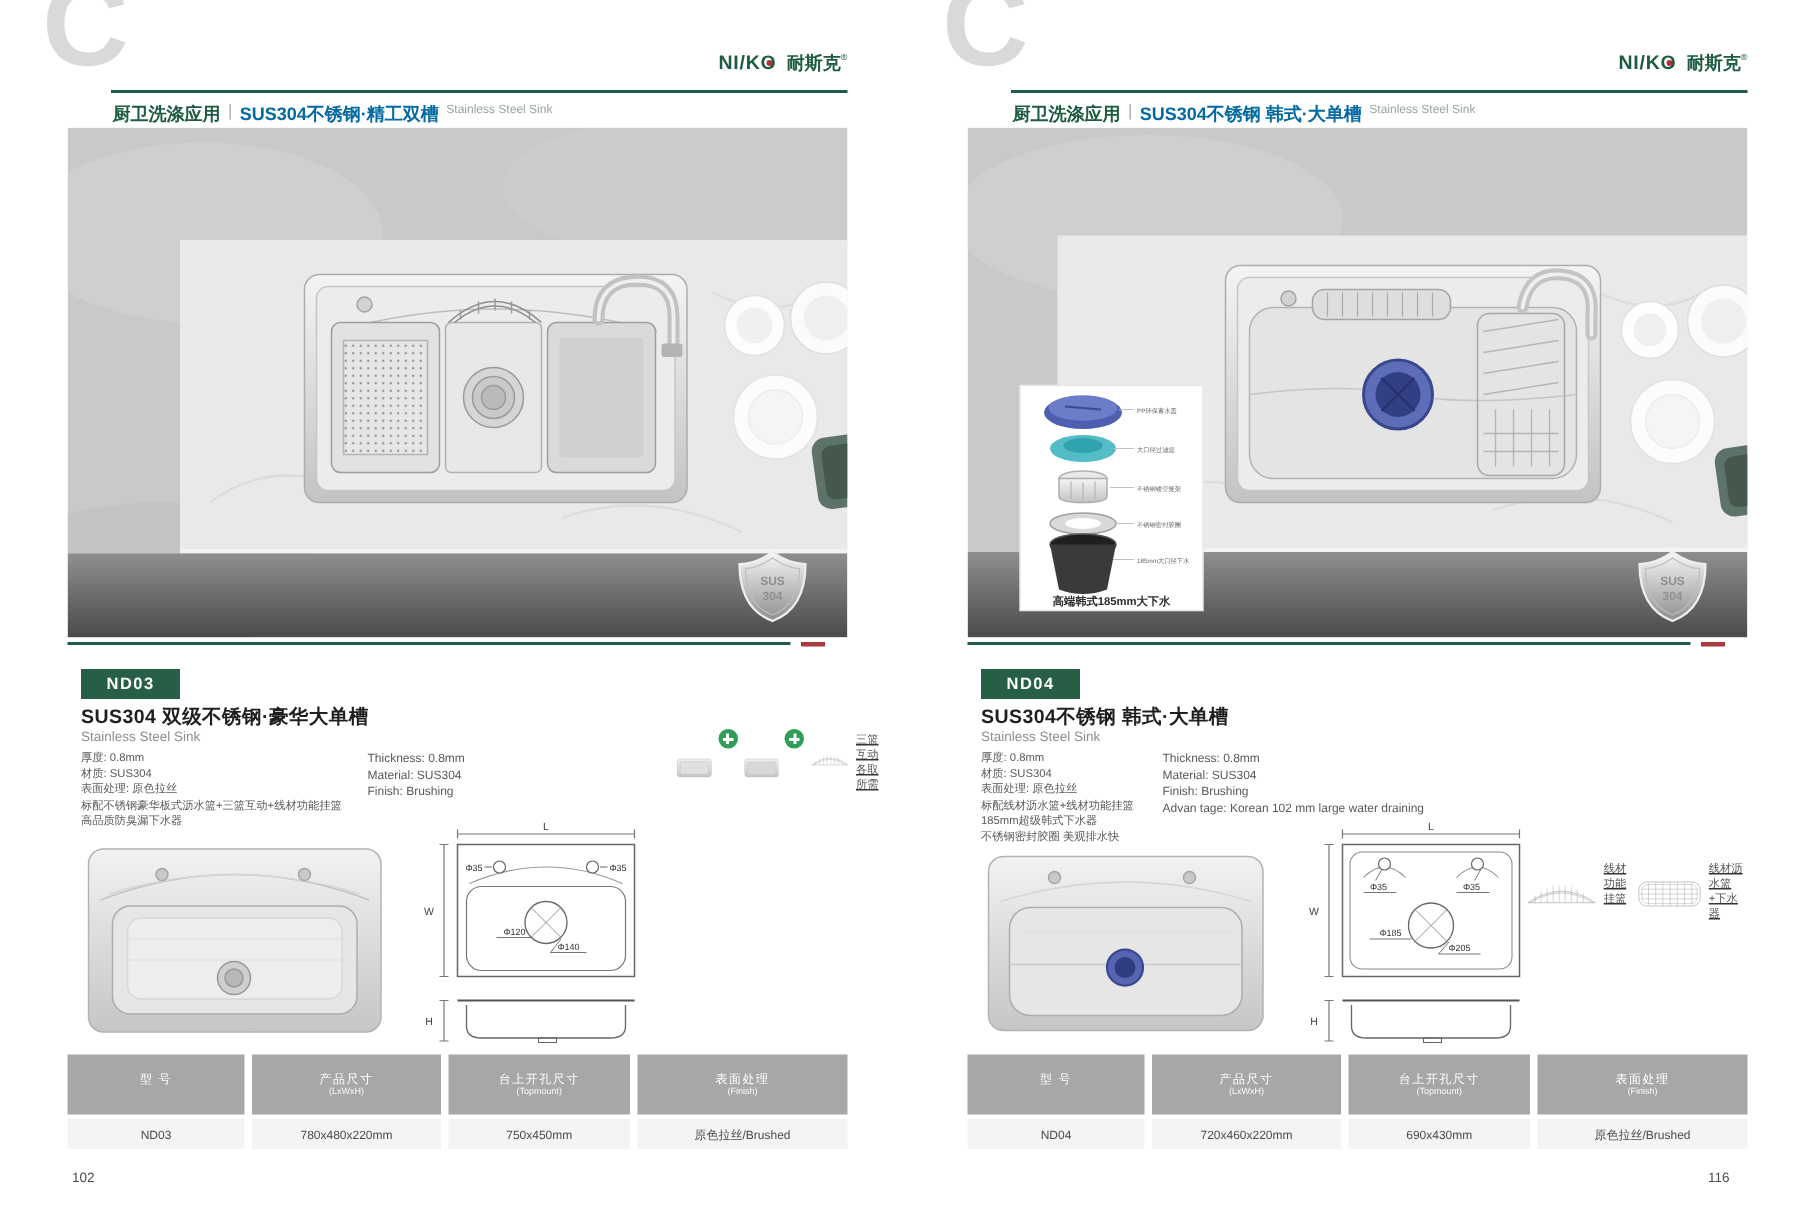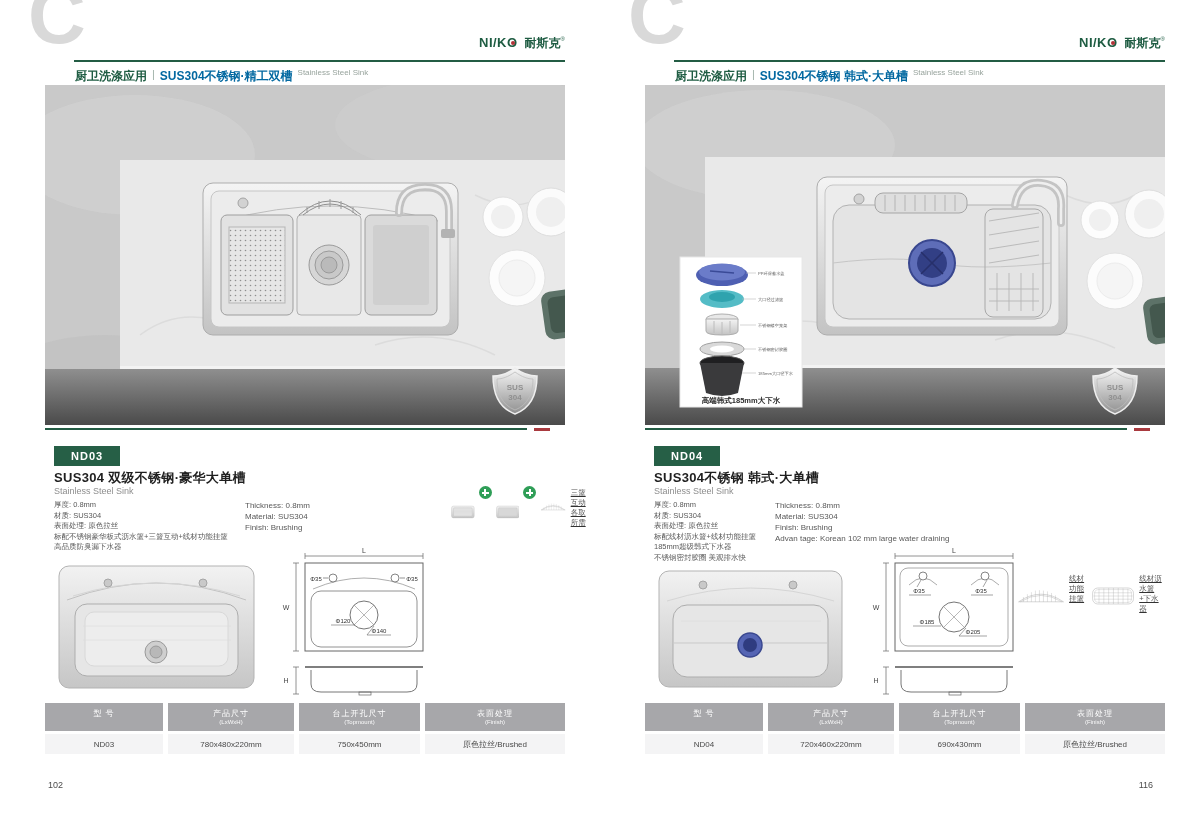--- a/index.html
+++ b/index.html
@@ -64,21 +64,21 @@
   .plus::before,.plus::after{content:"";position:absolute;background:#fff;}
   .plus::before{left:3px;top:6px;width:7px;height:1.6px;}
   .plus::after{left:5.7px;top:3.3px;width:1.6px;height:7px;}
   .acc-cap{font-size:7.5px;color:#555;margin-top:2px;}
 
   
   .spec-table{
     position:absolute;top:703px;left:0;width:520px;display:grid;
     grid-template-columns:118px 126px 121px 140px;column-gap:5px;row-gap:3px;
   }
-  .th{background:#a7a7aa;color:#fff;height:28px;display:flex;flex-direction:column;align-items:center;justify-content:center;}
+  .th{background:#a7a7aa;color:#fff;height:40px;display:flex;flex-direction:column;align-items:center;justify-content:center;}
   .th-cn{font-size:8px;letter-spacing:1px;}
   .th-en{font-size:6px;opacity:.95;min-height:7px;}
   .td{background:#f4f4f5;color:#4a4a4a;font-size:8px;height:20px;display:flex;align-items:center;justify-content:center;}
 
   .pagenum{position:absolute;top:780px;font-size:9px;color:#4c4c4c;}
   #page-left .pagenum{left:3px;}
   #page-right .pagenum{right:12px;}
   svg{display:block;}
 </style>
 </head>

